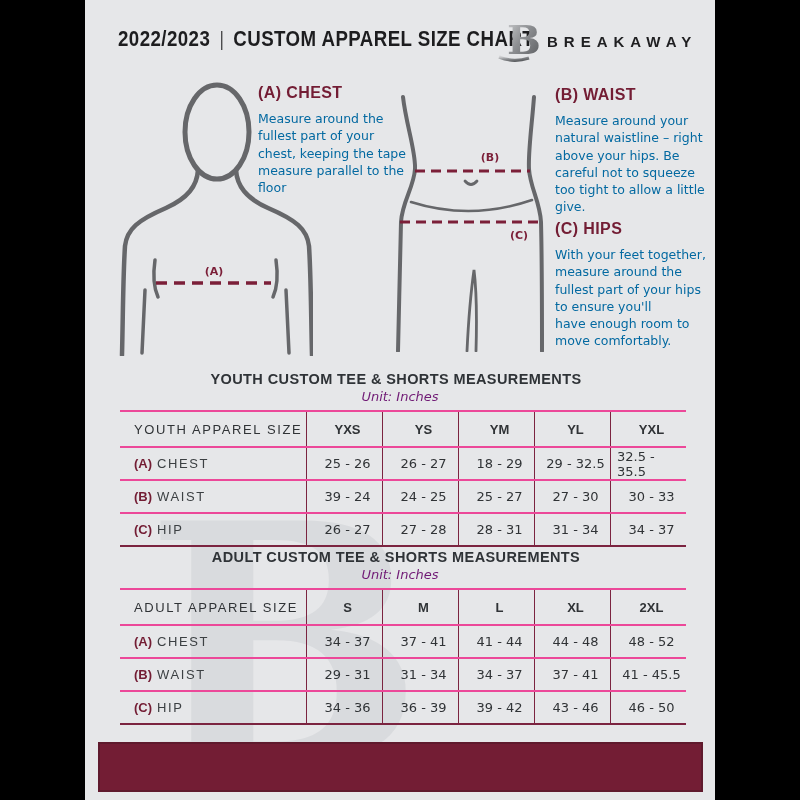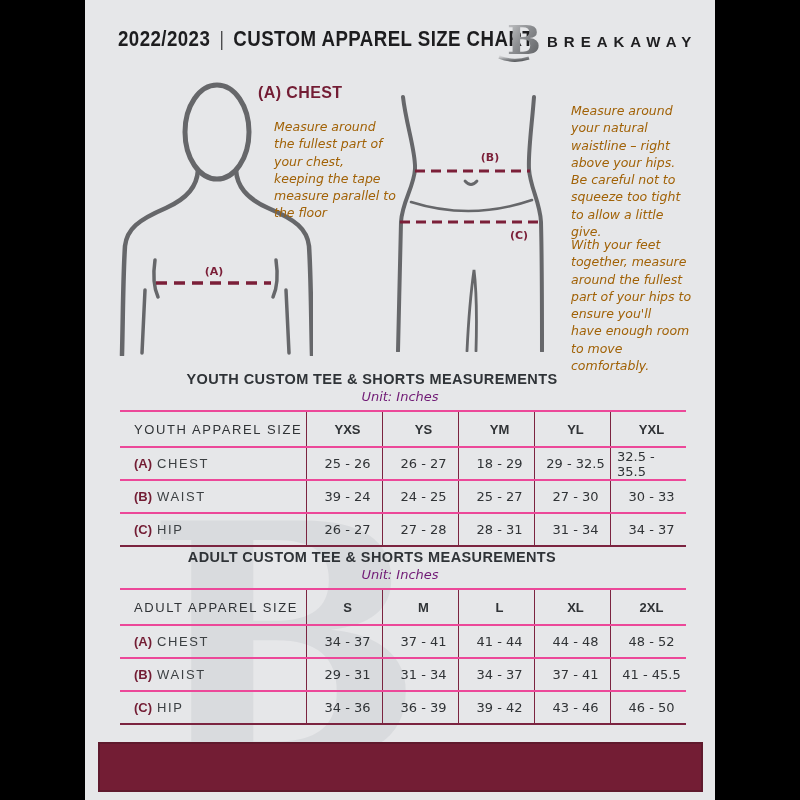--- a/index.html
+++ b/index.html
@@ -30,33 +30,33 @@
   .hdr-brand{
     position:absolute;left:462px;top:33px;font-weight:700;font-size:15px;
     letter-spacing:6px;color:#1f1f21;z-index:2;
   }
   
   .instr{position:absolute;z-index:2;}
   .instr h3{
     margin:0 0 8px 0;font-size:16px;font-weight:700;letter-spacing:0.4px;color:#731d34;
   }
   .instr p{
-    margin:16px;font-family:"DejaVu Sans",sans-serif;font-style:italic;
-    font-size:12.5px;line-height:1.38;color:#a16207;white-space:pre-line;
+    margin:0;font-family:"DejaVu Sans",sans-serif;
+    font-size:12.5px;line-height:1.38;color:#0369a1;white-space:pre-line;
   }
   #instr-a{left:173px;top:84px;width:155px;}
   #instr-b{left:470px;top:86px;width:155px;}
   #instr-c{left:470px;top:220px;width:158px;}
   .figure{position:absolute;z-index:1;}
   #fig-upper{left:33px;top:76px;}
   #fig-lower{left:308px;top:94px;}
   
   .tbl-title{
     position:absolute;left:0;width:574px;text-align:center;z-index:2;
-    font-size:14.5px;font-weight:700;letter-spacing:0.4px;color:#2f3337;
+    font-size:14.5px;font-weight:700;letter-spacing:0.4px;color:#2f3337;padding-left:24px;
   }
   .tbl-unit{
     position:absolute;left:0;width:630px;text-align:center;z-index:2;
     font-family:"DejaVu Sans",sans-serif;font-style:italic;font-size:13px;
     font-weight:500;color:#701a75;
   }
   #youth-title{top:371px;} #youth-unit{top:389px;}
   #adult-title{top:549px;text-align:center;} #adult-unit{top:567px;}
   .size-table{position:absolute;left:35px;width:566px;z-index:2;}
   #youth-table{top:410px;} #adult-table{top:588px;}
@@ -141,23 +141,25 @@
       <path d="M7 128 H148" stroke="#7b1f38" stroke-width="3.2" stroke-dasharray="10 6"></path>
       <text x="126" y="145" text-anchor="middle" font-family="'DejaVu Sans',sans-serif" font-size="11" font-weight="bold" fill="#7b1f38">(C)</text>
     </svg>
   </div>
 
   <div class="instr" id="instr-a">
     <h3>(A) CHEST</h3>
     <p>Measure around the fullest part of your chest, keeping the tape measure parallel to the floor</p>
   </div>
   <div class="instr" id="instr-b">
+    <h3>(B) WAIST</h3>
     <p>Measure around your natural waistline – right above your hips. Be careful not to squeeze too tight to allow a little give.</p>
   </div>
   <div class="instr" id="instr-c">
+    <h3>(C) HIPS</h3>
     <p>With your feet together, measure around the fullest part of your hips to ensure you'll
 have enough room to move comfortably.</p>
   </div>
 
   <div class="tbl-title" id="youth-title">YOUTH CUSTOM TEE &amp; SHORTS MEASUREMENTS</div>
   <div class="tbl-unit" id="youth-unit">Unit: Inches</div>
   <div class="size-table" id="youth-table">
     <div class="t-row head">
       <div class="cell-corner">YOUTH APPAREL SIZE</div>
       <div class="cell-size">YXS</div>

